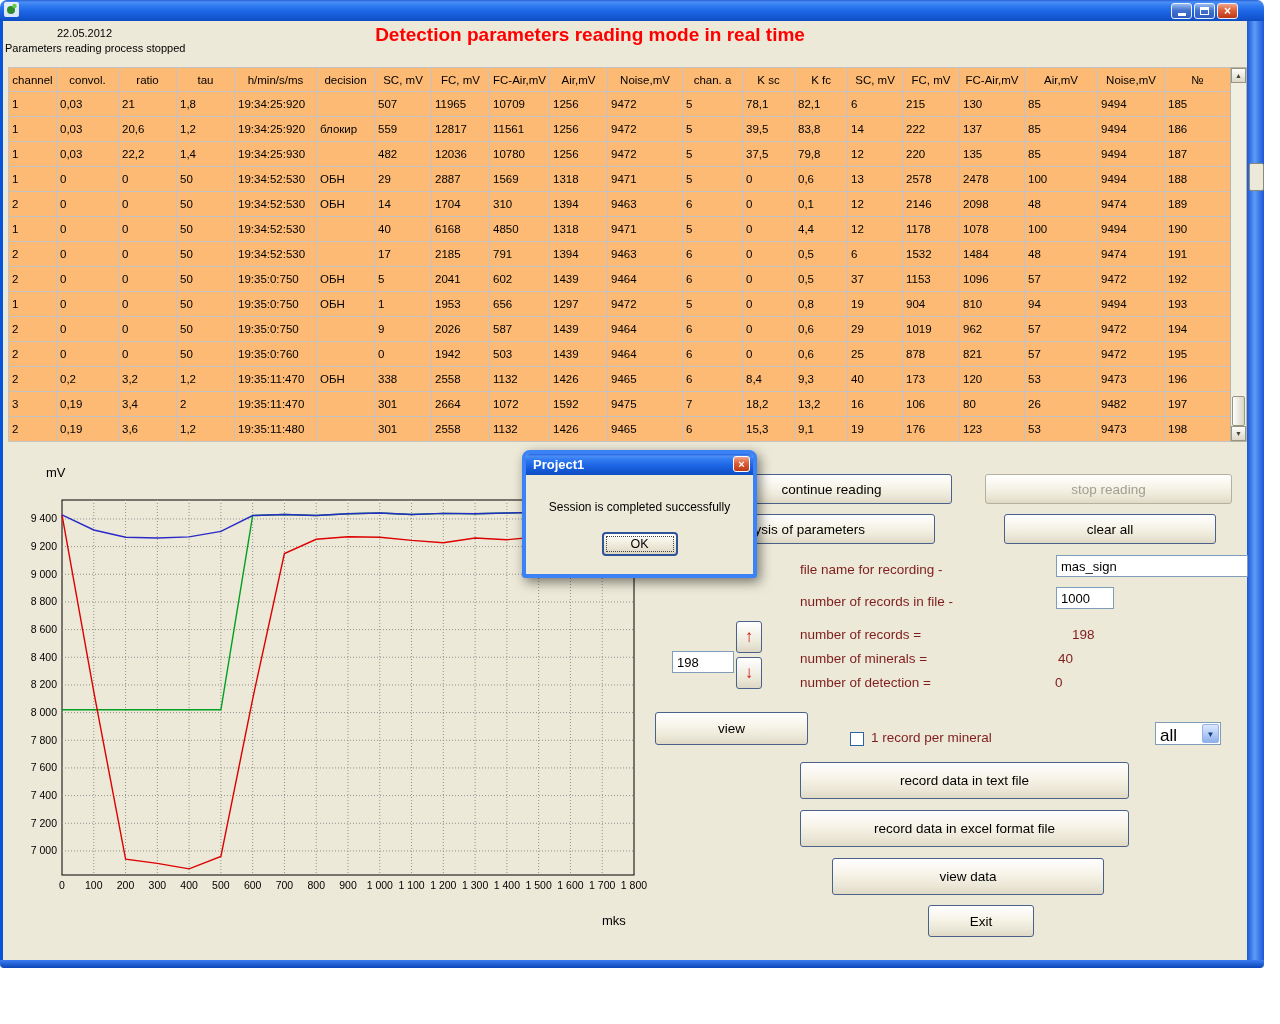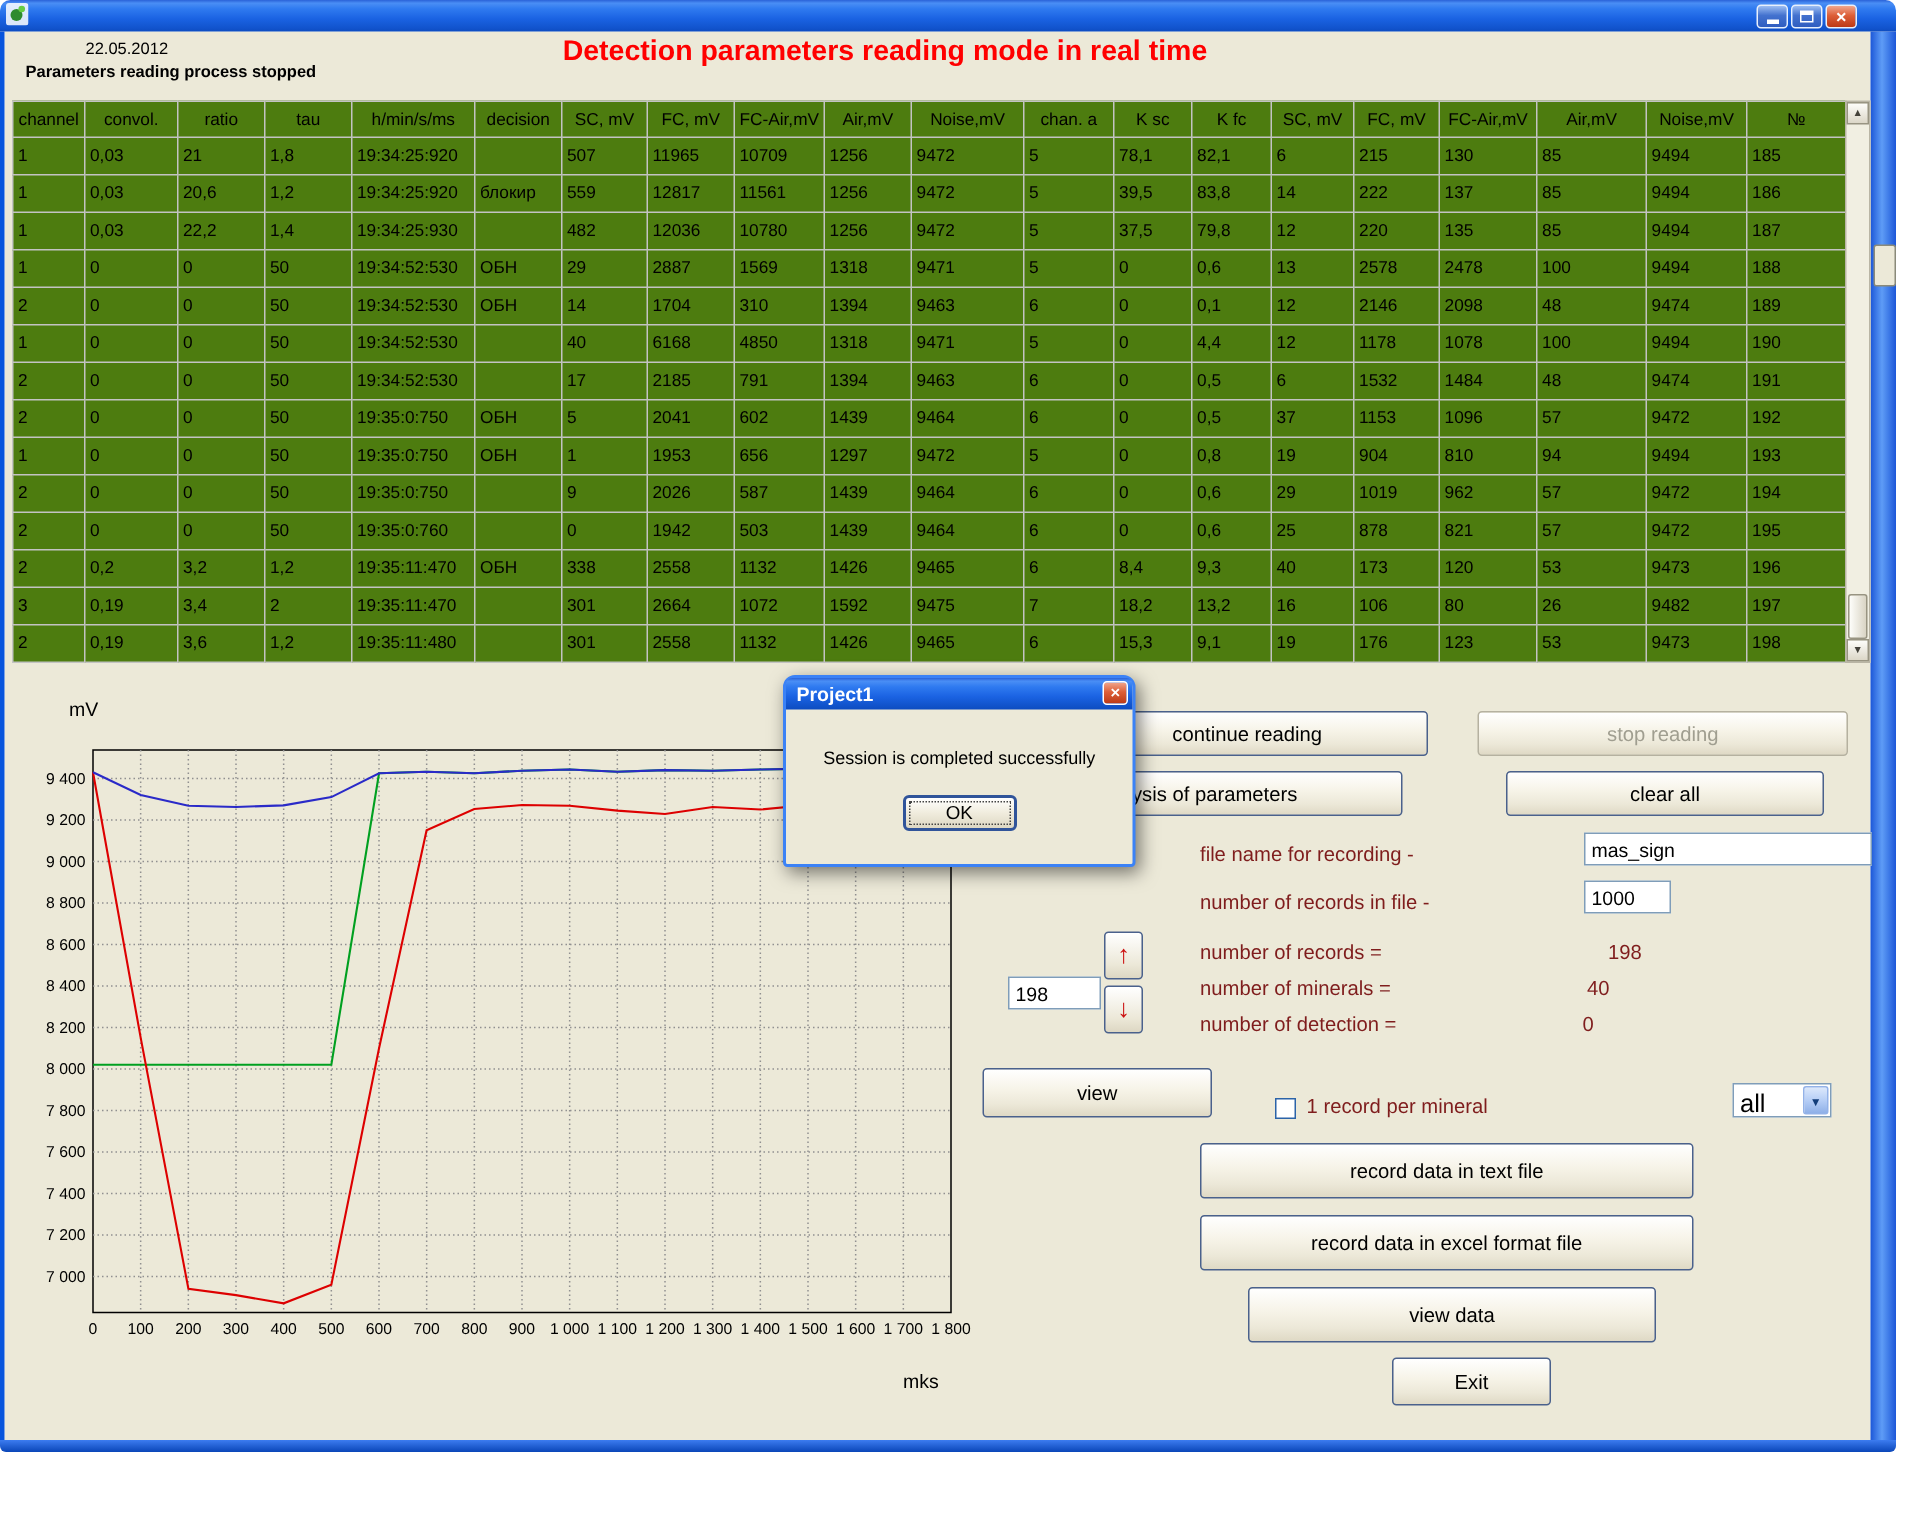--- a/index.html
+++ b/index.html
@@ -17,21 +17,21 @@
   .minbar{display:block;width:8px;height:3px;background:#fff;margin-top:7px;}
   .maxbox{display:block;width:9px;height:8px;border:1px solid #fff;border-top:3px solid #fff;box-sizing:border-box;}
   .client{position:absolute;left:3px;top:21px;width:1244px;height:939px;background:#ece9d8;}
   .left-border{position:absolute;left:0;top:21px;width:3px;height:939px;background:#0855dd;}
   .right-strip{position:absolute;left:1247px;top:21px;width:17px;height:939px;background:linear-gradient(90deg,#1c57d8,#5e9cf6 45%,#1c57d8);}
   .strip-thumb{position:absolute;left:2px;top:142px;width:13px;height:26px;background:#ece9d8;border:1px solid #8a8a7a;border-radius:2px;}
   .bottom-border{position:absolute;left:0;top:960px;width:1264px;height:8px;background:linear-gradient(180deg,#3c7cf0,#0a46b8);border-radius:0 0 4px 4px;}
   .small{position:absolute;font-size:11px;color:#000;white-space:nowrap;}
   .heading{position:absolute;left:300px;top:24px;width:580px;text-align:center;font-size:19px;font-weight:bold;color:#f00;white-space:nowrap;}
   
-  .grid{position:absolute;left:8px;top:67px;border-collapse:collapse;background:#4d7c0f;table-layout:fixed;border:1px solid #9a9a9a;}
+  .grid{position:absolute;left:8px;top:67px;border-collapse:collapse;background:#fdba74;table-layout:fixed;border:1px solid #9a9a9a;}
   .grid th,.grid td{border:1px solid #c3c3c3;font-size:11.5px;font-weight:normal;padding:0 3px;height:24px;overflow:hidden;white-space:nowrap;}
   .grid th{text-align:center;height:23px;}
   .grid td{text-align:left;}
   .vscroll{position:absolute;left:1230px;top:67px;width:17px;height:375px;background:#f1efe2;border:1px solid #b9b5a5;box-sizing:border-box;}
   .sb{position:absolute;left:0;width:15px;height:15px;text-align:center;line-height:14px;font-size:7px;color:#44423a;
     background:linear-gradient(180deg,#fdfdfa,#dcd7c8);border:1px solid #989482;box-sizing:border-box;}
   .sb.up{top:0;}
   .sb.down{bottom:0;}
   .sb-thumb{position:absolute;left:1px;top:328px;width:13px;height:30px;background:linear-gradient(90deg,#fefefb,#d9d4c4);border:1px solid #989482;box-sizing:border-box;border-radius:2px;}
   
@@ -47,21 +47,21 @@
   .tb{position:absolute;border:1px solid #7f9db9;background:#fff;font-size:13px;font-family:inherit;padding:2px 4px;}
   .spin-btn{position:absolute;width:26px;height:32px;display:flex;align-items:center;justify-content:center;box-sizing:border-box;
     background:linear-gradient(180deg,#fff,#ece8d8 70%,#ddd7c3);border:1px solid #4a618c;border-radius:3px;
     color:#cc1111;font-weight:bold;font-size:17px;}
   .dd{position:absolute;left:1155px;top:722px;width:66px;height:23px;border:1px solid #7f9db9;background:#fff;box-sizing:border-box;}
   .dd-txt{position:absolute;left:4px;top:3px;font-size:17px;}
   .dd-arrow{position:absolute;right:1px;top:1px;width:17px;height:19px;text-align:center;line-height:19px;font-size:8px;color:#123d7a;
     background:linear-gradient(180deg,#dce8fb,#b6cef6 50%,#8fb0e8);border:1px solid #93b2e8;border-radius:2px;box-sizing:border-box;}
   .cb{position:absolute;left:850px;top:732px;width:12px;height:12px;background:#fff;border:1px solid #2b63a8;}
   
-  .dialog{position:absolute;left:522px;top:450px;width:235px;height:128px;box-sizing:border-box;border:2px solid #3b82f6;border-radius:8px 8px 3px 3px;background:#ece9d8;z-index:60;box-shadow:3px 4px 12px rgba(0,0,0,.5);}
+  .dialog{position:absolute;left:522px;top:450px;width:235px;height:128px;box-sizing:border-box;border:4px solid #3b82f6;border-radius:8px 8px 3px 3px;background:#ece9d8;z-index:60;box-shadow:3px 4px 12px rgba(0,0,0,.5);}
   .dlg-title{position:relative;height:21px;border-radius:4px 4px 0 0;background:linear-gradient(180deg,#2a62d8 0%,#4a8ef5 10%,#2f7af0 28%,#1a62e2 60%,#0d4cc0 100%);color:#fff;font-weight:bold;font-size:13px;line-height:21px;padding-left:7px;}
   .dlg-close{position:absolute;right:3px;top:2px;width:17px;height:16px;border:1px solid #fff;border-radius:3px;background:linear-gradient(180deg,#f0a58c,#dd5f38 45%,#bc3916);color:#fff;font-size:11px;font-weight:bold;text-align:center;line-height:15px;box-sizing:border-box;}
   .dlg-msg{margin-top:25px;text-align:center;font-size:12px;color:#000;}
   .okbtn{position:absolute;left:50%;transform:translateX(-50%);top:78px;width:76px;height:24px;display:flex;align-items:center;justify-content:center;font-size:12.5px;box-sizing:border-box;
     background:linear-gradient(180deg,#fff,#f0ecdd 50%,#ddd7c3);border:2px solid #30549a;border-radius:4px;outline:1px dotted #444;outline-offset:-5px;}
 </style>
 </head>
 <body>
 
 <div class="window">
@@ -87,21 +87,21 @@
       </span>
     <span class="tb-btn max">
         <span class="maxbox"></span>
       </span>
     <span class="tb-btn close">
         <span>×</span>
       </span>
   </div>
 
   <div class="small" style="left:57px;top:27px;">22.05.2012</div>
-  <div class="small" style="left:17px;top:42px;font-weight:bold;">Parameters reading process stopped</div>
+  <div class="small" style="left:5px;top:42px;">Parameters reading process stopped</div>
   <div class="heading" style="color: rgb(255, 0, 0);">Detection parameters reading mode in real time</div>
 
   <table class="grid">
     <colgroup>
         <col style="width: 48px;">
         <col style="width: 62px;">
         <col style="width: 58px;">
         <col style="width: 58px;">
         <col style="width: 82px;">
         <col style="width: 58px;">

